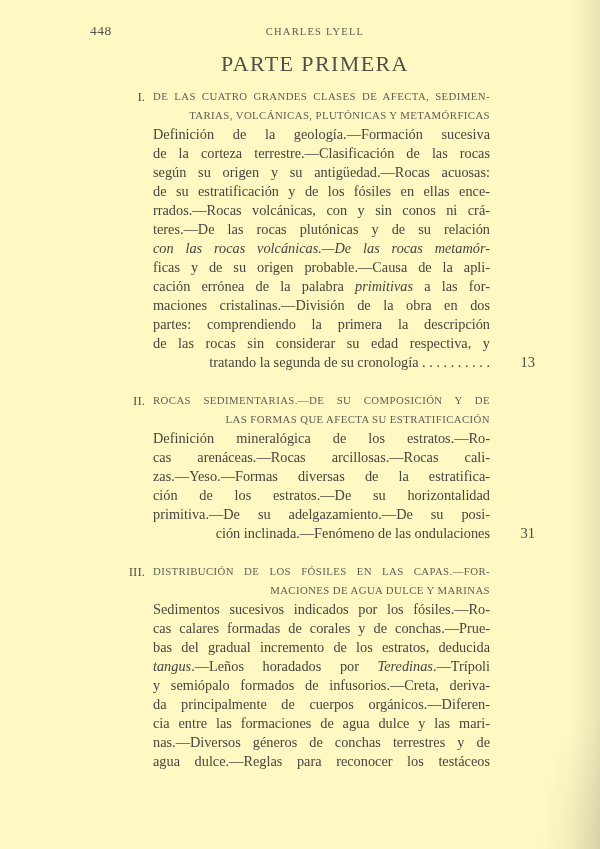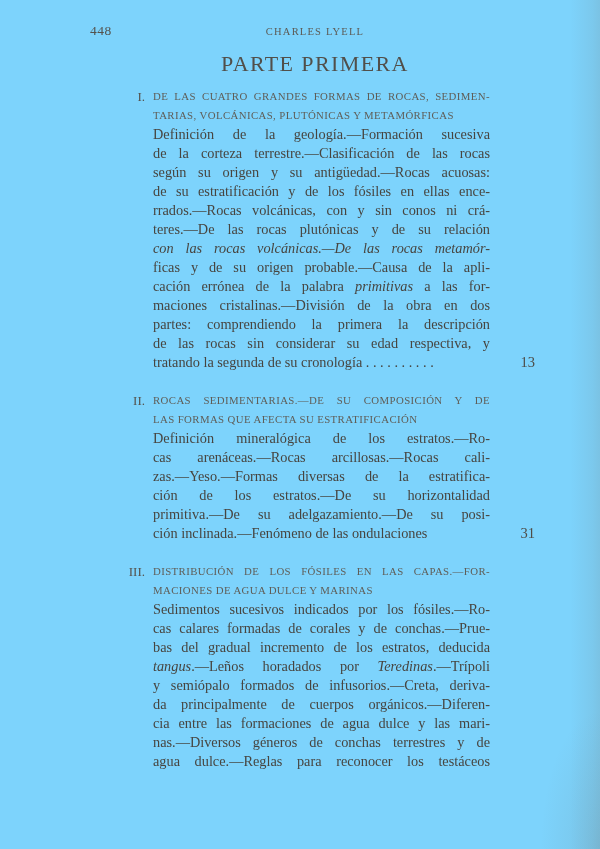--- a/index.html
+++ b/index.html
@@ -4,21 +4,21 @@
 <style>
   html, body {
     margin: 0;
     padding: 0;
     background: #ffffff;
   }
   .sheet {
     position: relative;
     width: 600px;
     height: 849px;
-    background: #7dd3fc;
+    background: #fef9c3;
     overflow: hidden;
     font-family: "Liberation Serif", serif;
     color: #4a4844;
   }
   .edge-shadow {
     position: absolute;
     top: 0; right: 0; bottom: 0;
     width: 30px;
     background: linear-gradient(to right, rgba(110,108,100,0) 0%, rgba(110,108,100,0.10) 75%, rgba(110,108,100,0.16) 100%);
     pointer-events: none;
@@ -87,21 +87,21 @@
   .content {
     width: 337px;
     flex: 0 0 337px;
   }
   .line {
     line-height: 19px;
     text-align: justify;
     text-align-last: justify;
   }
   .line.nj {
-    text-align: left;
+    text-align: right;
     text-align-last: auto;
   }
   .hline {
     font-size: 10.8px;
     letter-spacing: 0.4px;
     color: #5f5d57;
   }
   .bline {
     font-size: 14.3px;
     color: #474540;
@@ -124,21 +124,21 @@
 <div class="sheet">
   <div class="page-header">
     <span class="folio">448</span>
     <span class="running-head">CHARLES LYELL</span>
   </div>
   <h1 class="part-title">PARTE PRIMERA</h1>
   <div class="toc">
       <div class="entry">
         <div class="numeral">I.</div>
         <div class="content">
-          <div class="line hline"><span>DE LAS CUATRO GRANDES FORMAS DE ROCAS, SEDIMEN-</span></div>
+          <div class="line hline"><span>DE LAS CUATRO GRANDES CLASES DE AFECTA, SEDIMEN-</span></div>
           <div class="line hline nj"><span>TARIAS, VOLCÁNICAS, PLUTÓNICAS Y METAMÓRFICAS</span></div>
           <div class="line bline"><span>Definición de la geología.—Formación sucesiva</span></div>
           <div class="line bline"><span>de la corteza terrestre.—Clasificación de las rocas</span></div>
           <div class="line bline"><span>según su origen y su antigüedad.—Rocas acuosas:</span></div>
           <div class="line bline"><span>de su estratificación y de los fósiles en ellas ence-</span></div>
           <div class="line bline"><span>rrados.—Rocas volcánicas, con y sin conos ni crá-</span></div>
           <div class="line bline"><span>teres.—De las rocas plutónicas y de su relación</span></div>
           <div class="line bline"><em>con las rocas volcánicas.—De las rocas metamór-</em></div>
           <div class="line bline"><span>ficas y de su origen probable.—Causa de la apli-</span></div>
           <div class="line bline"><span>cación errónea de la palabra </span><em>primitivas</em><span> a las for-</span></div>

